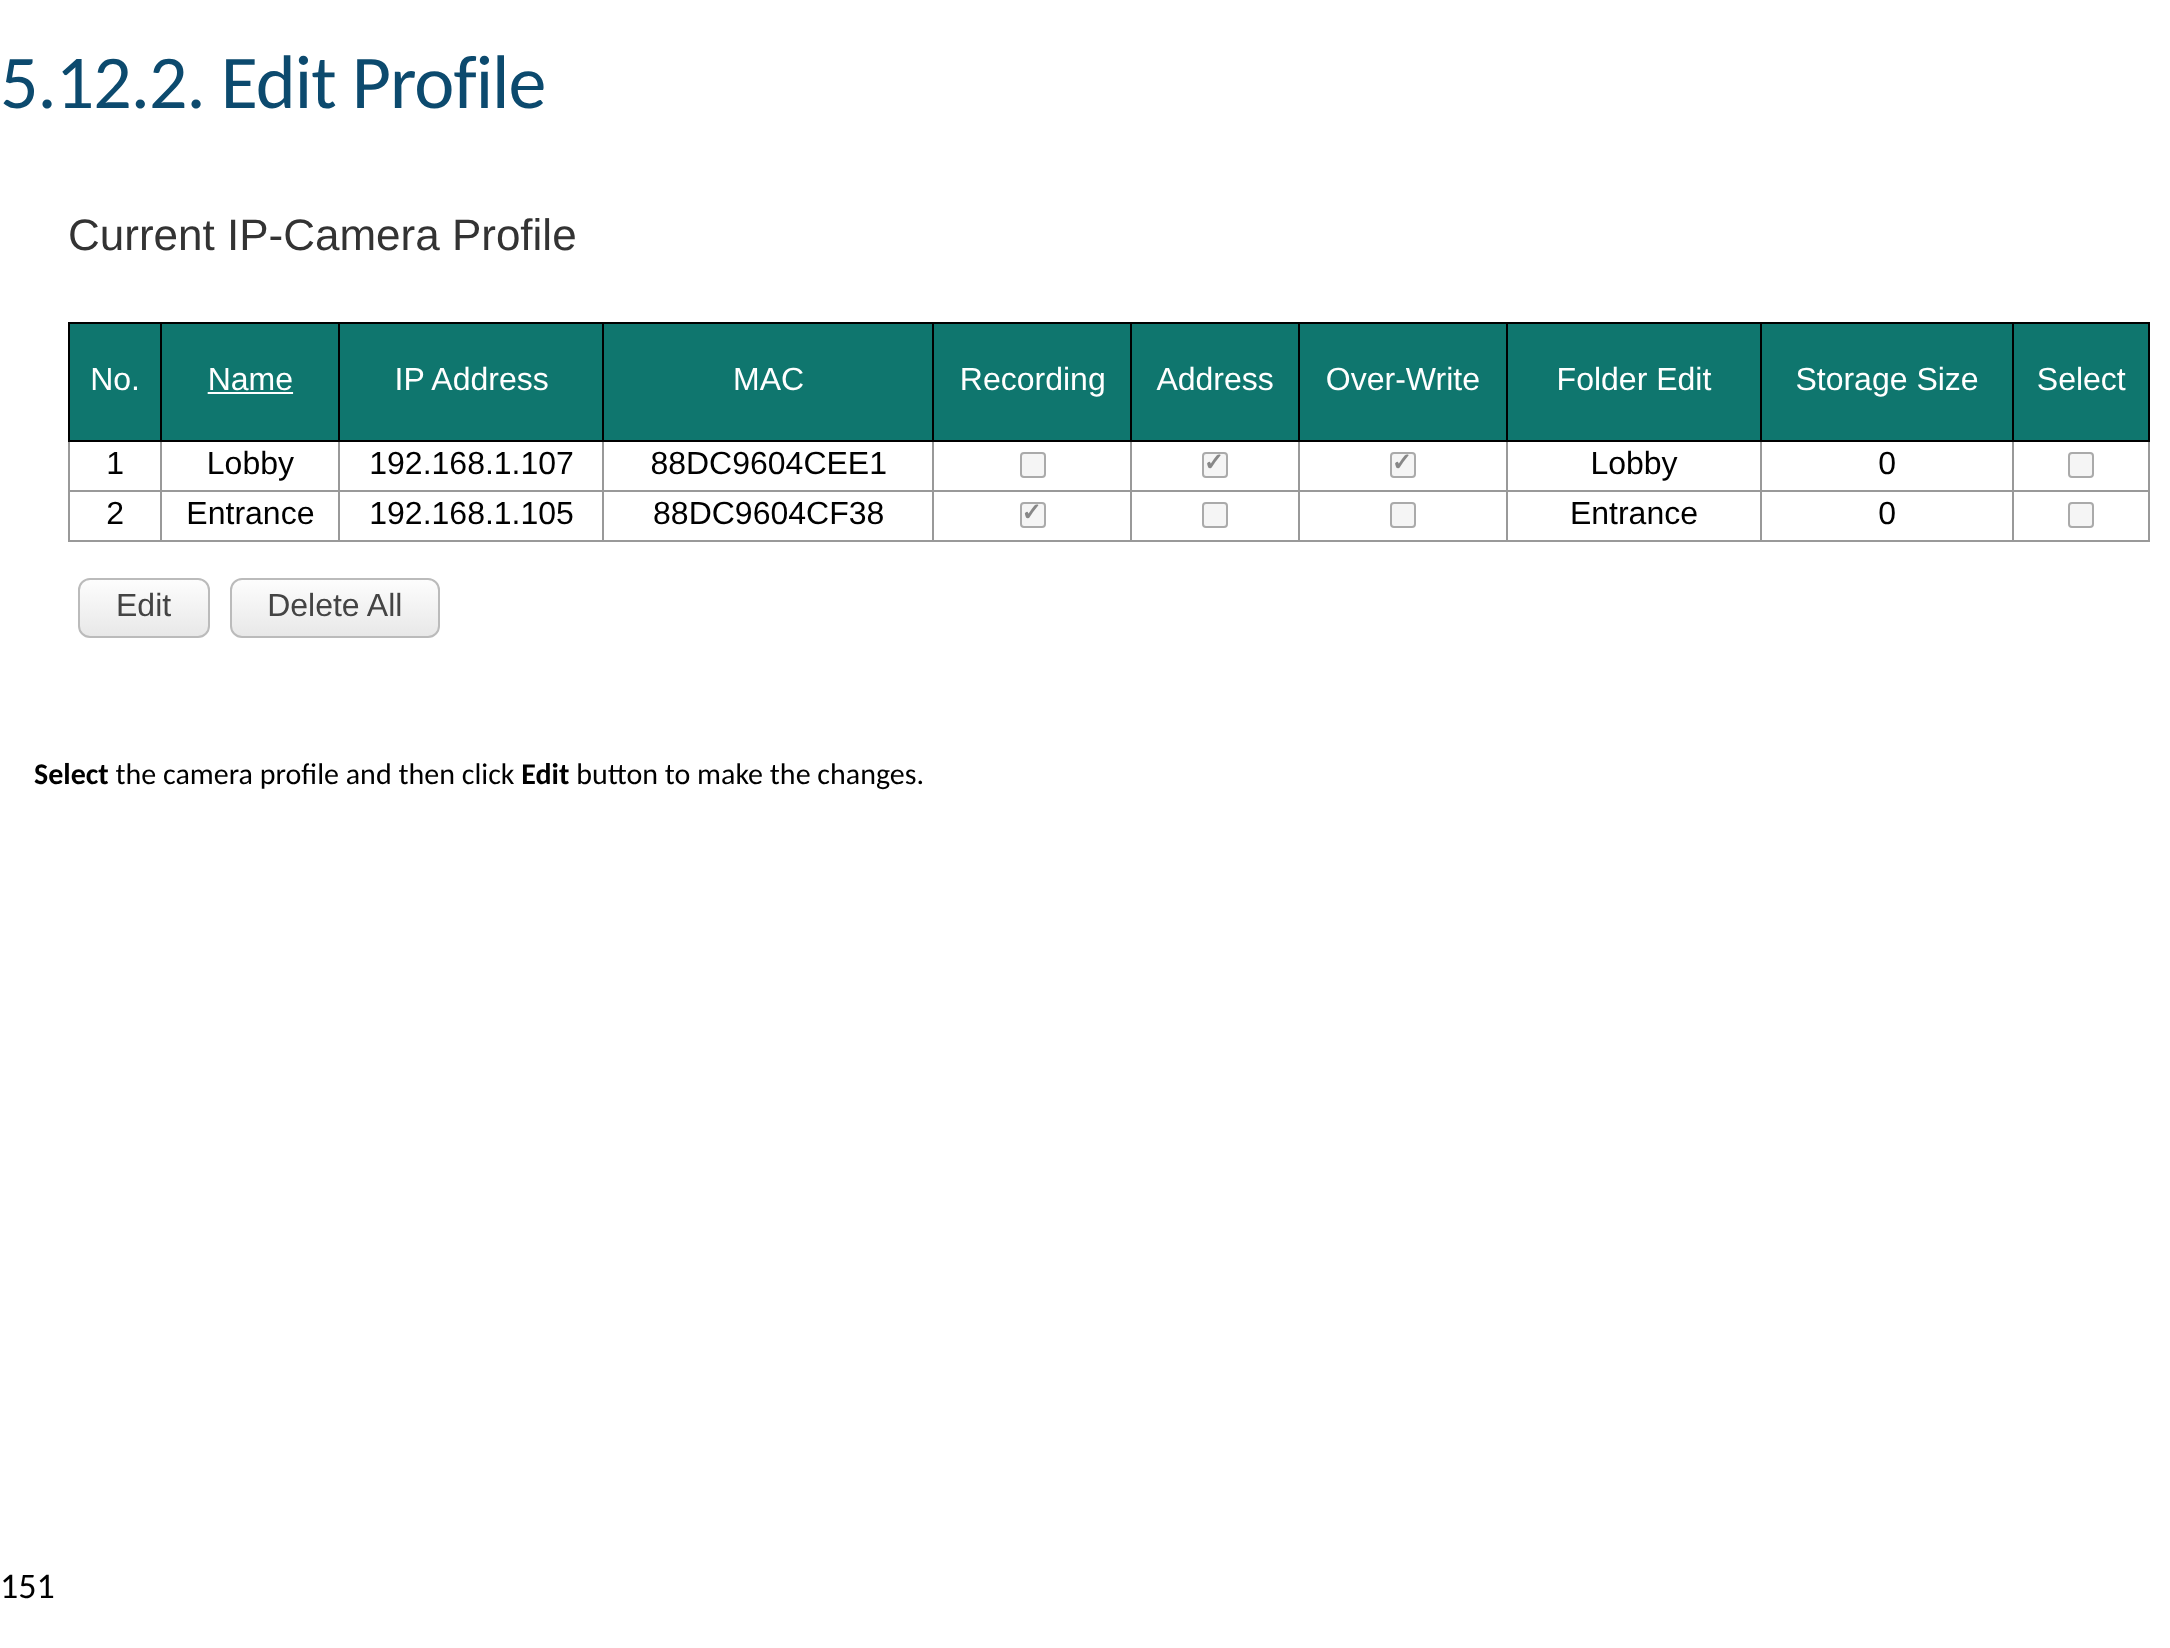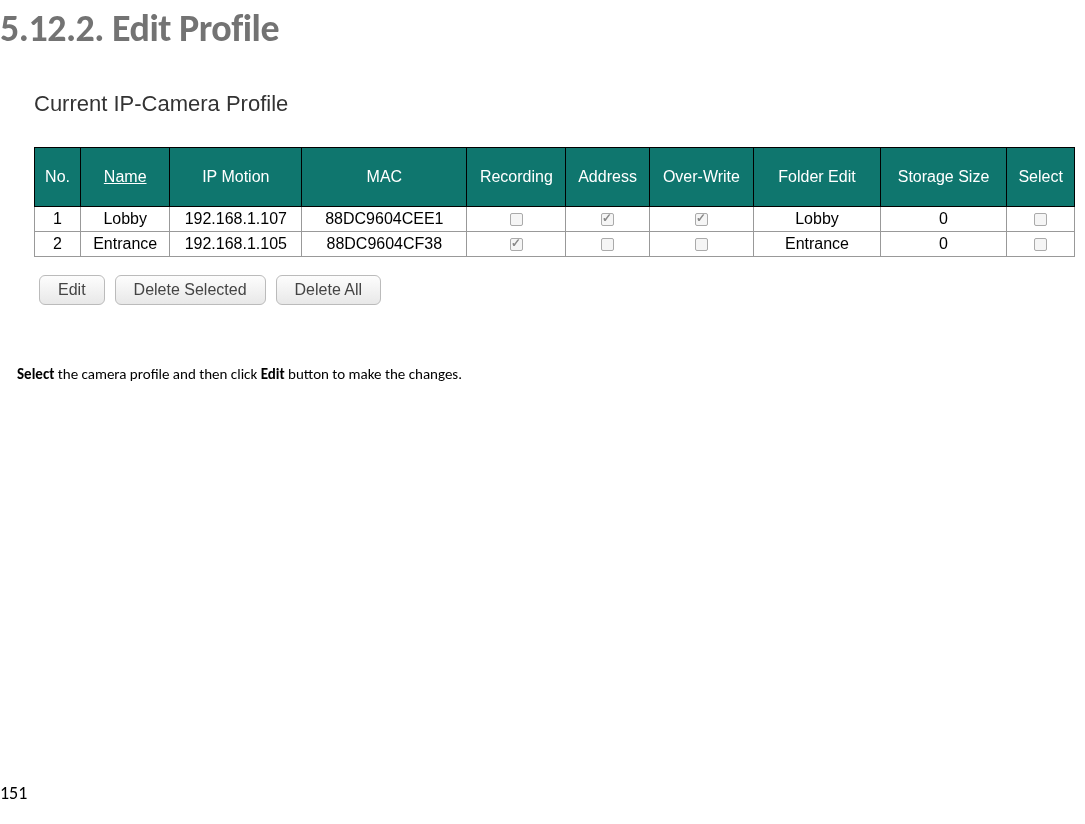--- a/index.html
+++ b/index.html
@@ -10,23 +10,23 @@
     body {
       font-family: Calibri, Arial, sans-serif;
       background: #fff;
       width: 1085px;
       height: 824px;
       position: relative;
       padding: 0;
     }
     .page-heading {
       font-size: 38px;
-      font-weight: bold;
-      color: #737373;
-      padding: 5px 0 0 0;
+      font-weight: normal;
+      color: #0c4a6e;
+      padding: 19px 0 0 0;
       letter-spacing: -0.5px;
     }
     .section-wrapper {
       padding: 40px 10px 0 10px;
       margin-left: 24px;
     }
     .section-title {
       font-family: Arial, sans-serif;
       font-size: 22px;
       color: #333;
@@ -127,21 +127,21 @@
 <h1 class="page-heading">5.12.2. Edit Profile</h1>
 
 <div class="section-wrapper">
   <div class="section-title">Current IP-Camera Profile</div>
 
   <table class="profile-table">
     <thead>
       <tr>
         <th class="col-no">No.</th>
         <th class="col-name">Name</th>
-        <th class="col-ip">IP Motion</th>
+        <th class="col-ip">IP Address</th>
         <th class="col-mac">MAC</th>
         <th class="col-rec">Recording</th>
         <th class="col-motion">Address</th>
         <th class="col-overwrite">Over-Write</th>
         <th class="col-folder">Folder Edit</th>
         <th class="col-storage">Storage Size</th>
         <th class="col-select">Select</th>
       </tr>
     </thead>
     <tbody id="tbody">
@@ -167,21 +167,20 @@
           <td><span class="cb"></span></td>
           <td>Entrance</td>
           <td>0</td>
           <td><span class="cb"></span></td>
         </tr>
       </tbody>
   </table>
 
   <div class="button-row">
     <button class="btn">Edit</button>
-    <button class="btn">Delete Selected</button>
     <button class="btn">Delete All</button>
   </div>
 </div>
 
 <p class="instruction">
   <b>Select</b><span> the camera profile and then click </span><b>Edit</b><span> button to make the changes.</span>
 </p>
 
 <div class="page-number">151</div>
 

